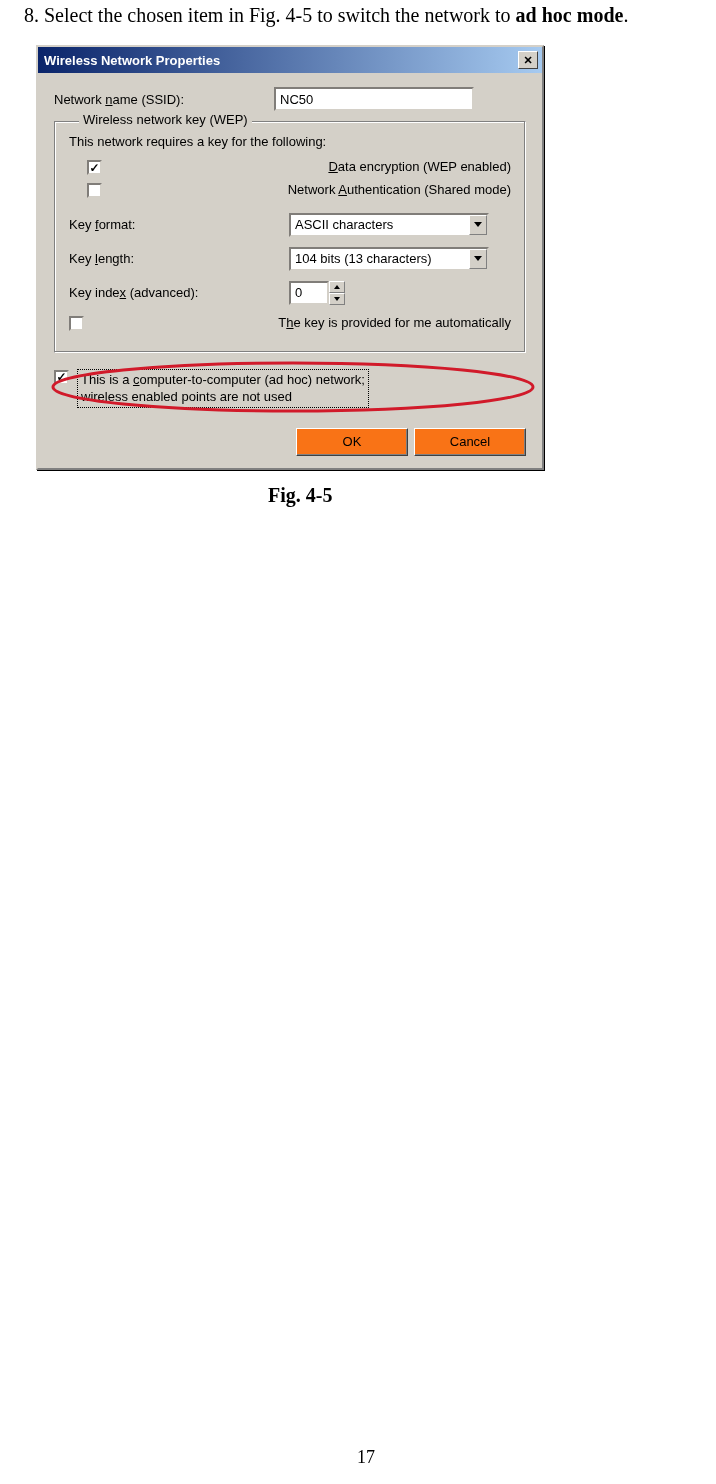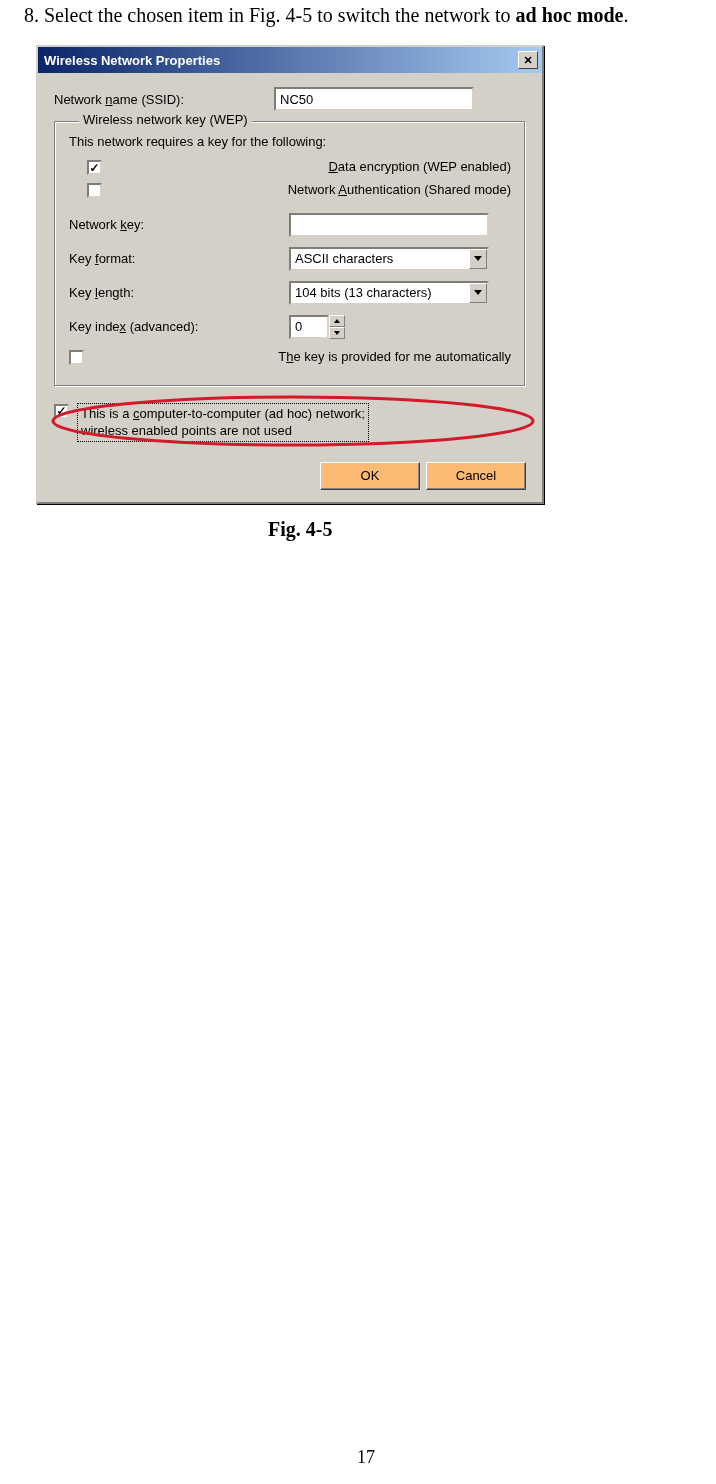--- a/index.html
+++ b/index.html
@@ -237,23 +237,23 @@
       z-index: 3;
       pointer-events: none;
     }
     .button-row {
       display: flex;
       justify-content: flex-end;
       gap: 6px;
       margin-top: 14px;
     }
     .win-button {
-      width: 100px;
+      width: 112px;
       height: 28px;
-      background: #fdba74;
+      background: #f97316;
       border: 1px solid #fff;
       border-right-color: #404040;
       border-bottom-color: #404040;
       box-shadow: inset -1px -1px 0 #808080;
       font-family: Tahoma, sans-serif;
       font-size: 13px;
       display: flex;
       align-items: center;
       justify-content: center;
     }
@@ -313,26 +313,20 @@
             </div>
           </div>
 
           <div class="checkbox-row" style="margin-bottom:14px;">
             <div class="checkbox"></div>
             <div class="cb-label">
               <span>Network </span><span class="underline">A</span><span>uthentication (Shared mode)</span>
             </div>
           </div>
 
-          <div class="row">
-            <div class="label">
-              <span>Network </span><span class="underline">k</span><span>ey:</span>
-            </div>
-            <input class="text-input narrow" value="" style="">
-          </div>
 
           <div class="row">
             <div class="label">
               <span>Key </span><span class="underline">f</span><span>ormat:</span>
             </div>
             <div class="dropdown">
               <span>ASCII characters</span>
               <div class="dropdown-arrow"></div>
             </div>
           </div>

